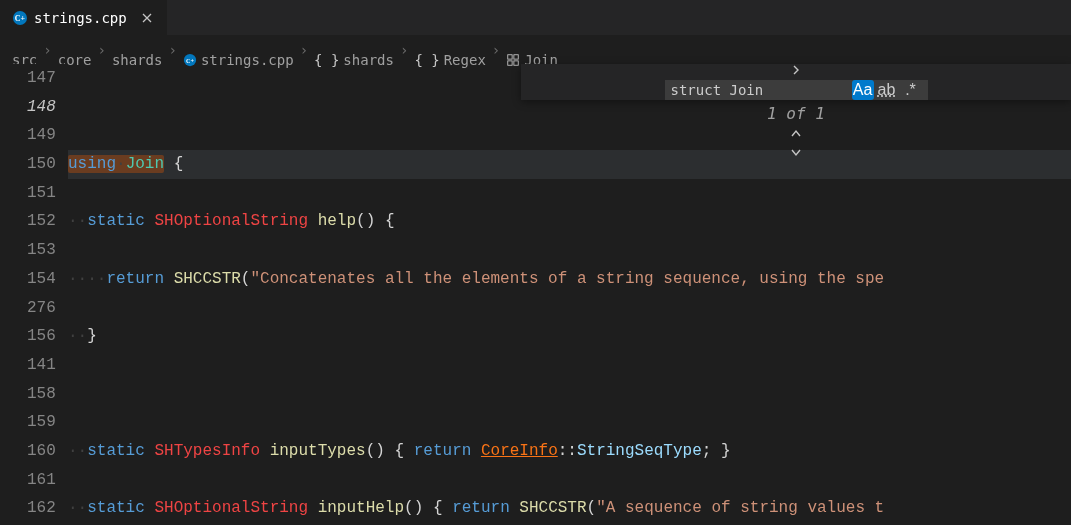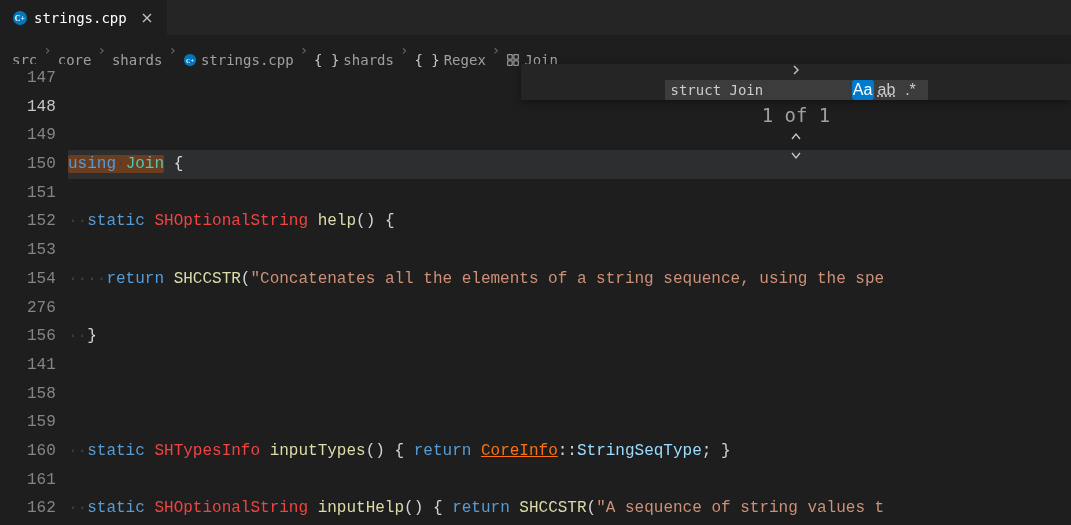--- a/index.html
+++ b/index.html
@@ -97,21 +97,21 @@
   }
   .opt {
     width: 22px; height: 20px;
     display: inline-flex; align-items: center; justify-content: center;
     border-radius: 3px;
     font-family: "Segoe UI", sans-serif;
     font-size: 16px;
     cursor: pointer;
   }
   .opt.active { background: #007acc; color: #fff; }
-  .count { color: #a0a0a0; font-size: 19px; margin: 0 8px; white-space: nowrap; }
+  .count { color: #a0a0a0; font-size: 16px; margin: 0 8px; white-space: nowrap; font-style: italic; }
   .navbtn {
     width: 22px; height: 22px;
     display: inline-flex; align-items: center; justify-content: center;
     cursor: pointer;
   }
 
   
   .editor {
     display: flex;
     height: calc(100% - 64px);
@@ -122,21 +122,21 @@
   }
   .gutter {
     width: 68px;
     text-align: right;
     color: #858585;
     padding-right: 22px;
     user-select: none;
     background: #1e1e1e;
   }
   .gutter .ln { height: 28.7px; padding-left: 27px; }
-  .gutter .ln.cur { color: #c6c6c6; }
+  .gutter .ln.cur { color: #c6c6c6; font-style: italic; }
   .code {
     flex: 1;
     position: relative;
     white-space: pre;
     overflow: hidden;
   }
   .line { height: 28.7px; position: relative; }
   .line.hl148 { background: rgba(58,61,65,0.5); }
 
   

